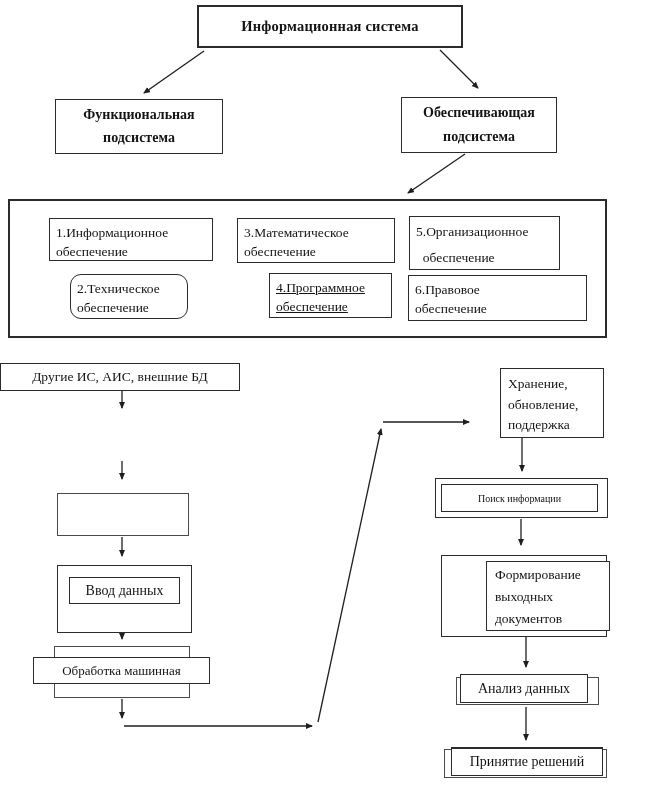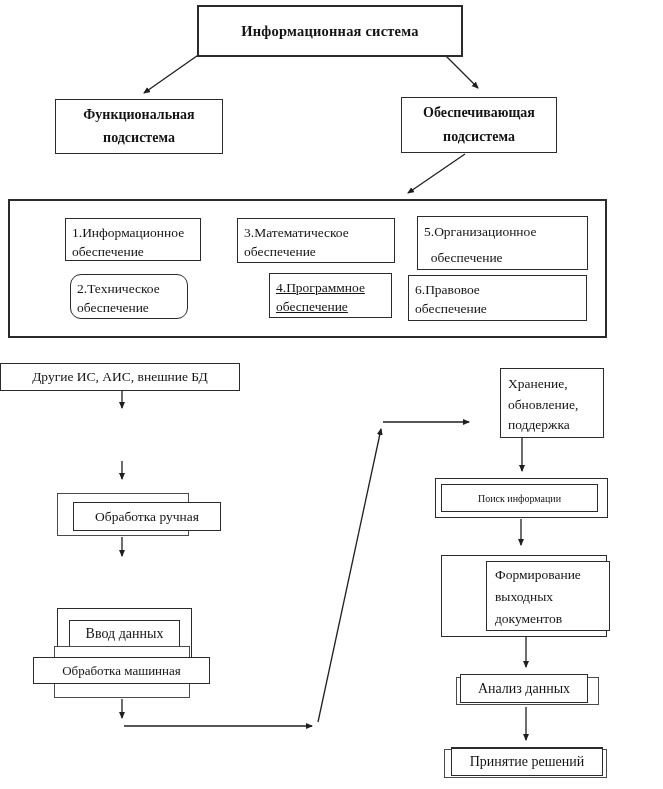--- a/index.html
+++ b/index.html
@@ -66,61 +66,60 @@
       <line x1="124" y1="726" x2="312" y2="726" marker-end="url(#ah)"></line>
       <line x1="318" y1="722" x2="381" y2="429" marker-end="url(#ah)"></line>
       <line x1="383" y1="422" x2="469" y2="422" marker-end="url(#ah)"></line>
       <line x1="522" y1="438" x2="522" y2="471" marker-end="url(#ah)"></line>
       <line x1="521" y1="519" x2="521" y2="545" marker-end="url(#ah)"></line>
       <line x1="526" y1="637" x2="526" y2="667" marker-end="url(#ah)"></line>
       <line x1="526" y1="707" x2="526" y2="740" marker-end="url(#ah)"></line>
     </g>
   </svg>
 
-  <div class="box title-box center" style="left:197px; top:5px; width:266px; height:52px;">Информационная система</div>
+  <div class="box title-box center" style="left:197px; top:5px; width:266px; height:43px;">Информационная система</div>
 
   <div class="box subsys" style="left:55px; top:99px; width:168px; height:55px;">
     <span>Функциональная</span>
     <span>подсистема</span>
   </div>
 
   <div class="box subsys" style="left:401px; top:97px; width:156px; height:56px;">
     <span>Обеспечивающая</span>
     <span>подсистема</span>
   </div>
 
   <div class="box components-frame" style="left:8px; top:199px; width:599px; height:139px;"></div>
 
-  <div class="box comp pre" style="left:49px; top:218px; width:136px; height:43px;margin-left:16px;">1.Информационное
+  <div class="box comp pre" style="left:49px; top:218px; width:164px; height:43px;">1.Информационное
 обеспечение</div>
 
   <div class="box comp pre" style="left:70px; top:274px; width:118px; height:45px;border-radius:11px;">2.Техническое
 обеспечение</div>
 
   <div class="box comp pre" style="left:237px; top:218px; width:158px; height:45px;">3.Математическое
 обеспечение</div>
 
   <div class="box comp pre" style="left:269px; top:273px; width:123px; height:45px;text-decoration:underline;">4.Программное
 обеспечение</div>
 
-  <div class="box comp comp-tall pre" style="left:409px; top:216px; width:171px; height:54px;margin-left:8px;">5.Организационное
+  <div class="box comp comp-tall pre" style="left:409px; top:216px; width:151px; height:54px;">5.Организационное
   обеспечение</div>
 
   <div class="box comp pre" style="left:408px; top:275px; width:179px; height:46px;">6.Правовое
 обеспечение</div>
 
   <div class="box center node-sources" style="left:0; top:363px; width:240px; height:28px;">Другие ИС, АИС, внешние БД</div>
 
 
   <div class="stack" style="left:49px; top:493px; width:148px; height:43px;">
     <div class="back" style="left:8px; top:0; width:132px; height:43px;"></div>
-    <div class="front center flow-label" style="left:0; top:9px; width:148px; height:29px;">Обработка ручная</div>
   </div>
 
-  <div class="dbl-outer" style="left:57px; top:565px; width:135px; height:68px;margin-top:43px;">
+  <div class="dbl-outer" style="left:57px; top:565px; width:135px; height:68px;">
     <div class="dbl-inner center" style="left:11px; top:11px; width:111px; height:27px; font-size:14px;">Ввод данных</div>
   </div>
 
   <div class="stack" style="left:33px; top:646px; width:177px; height:52px;">
     <div class="back" style="left:21px; top:0; width:136px; height:52px;"></div>
     <div class="front center" style="left:0; top:11px; width:177px; height:27px; font-size:13px;">Обработка машинная</div>
   </div>
 
   <div class="box pre txt-left flow-label" style="left:476px; top:368px; width:104px; height:70px; padding:5px 0 0 7px; line-height:20.5px;">Хранение,
 обновление,

